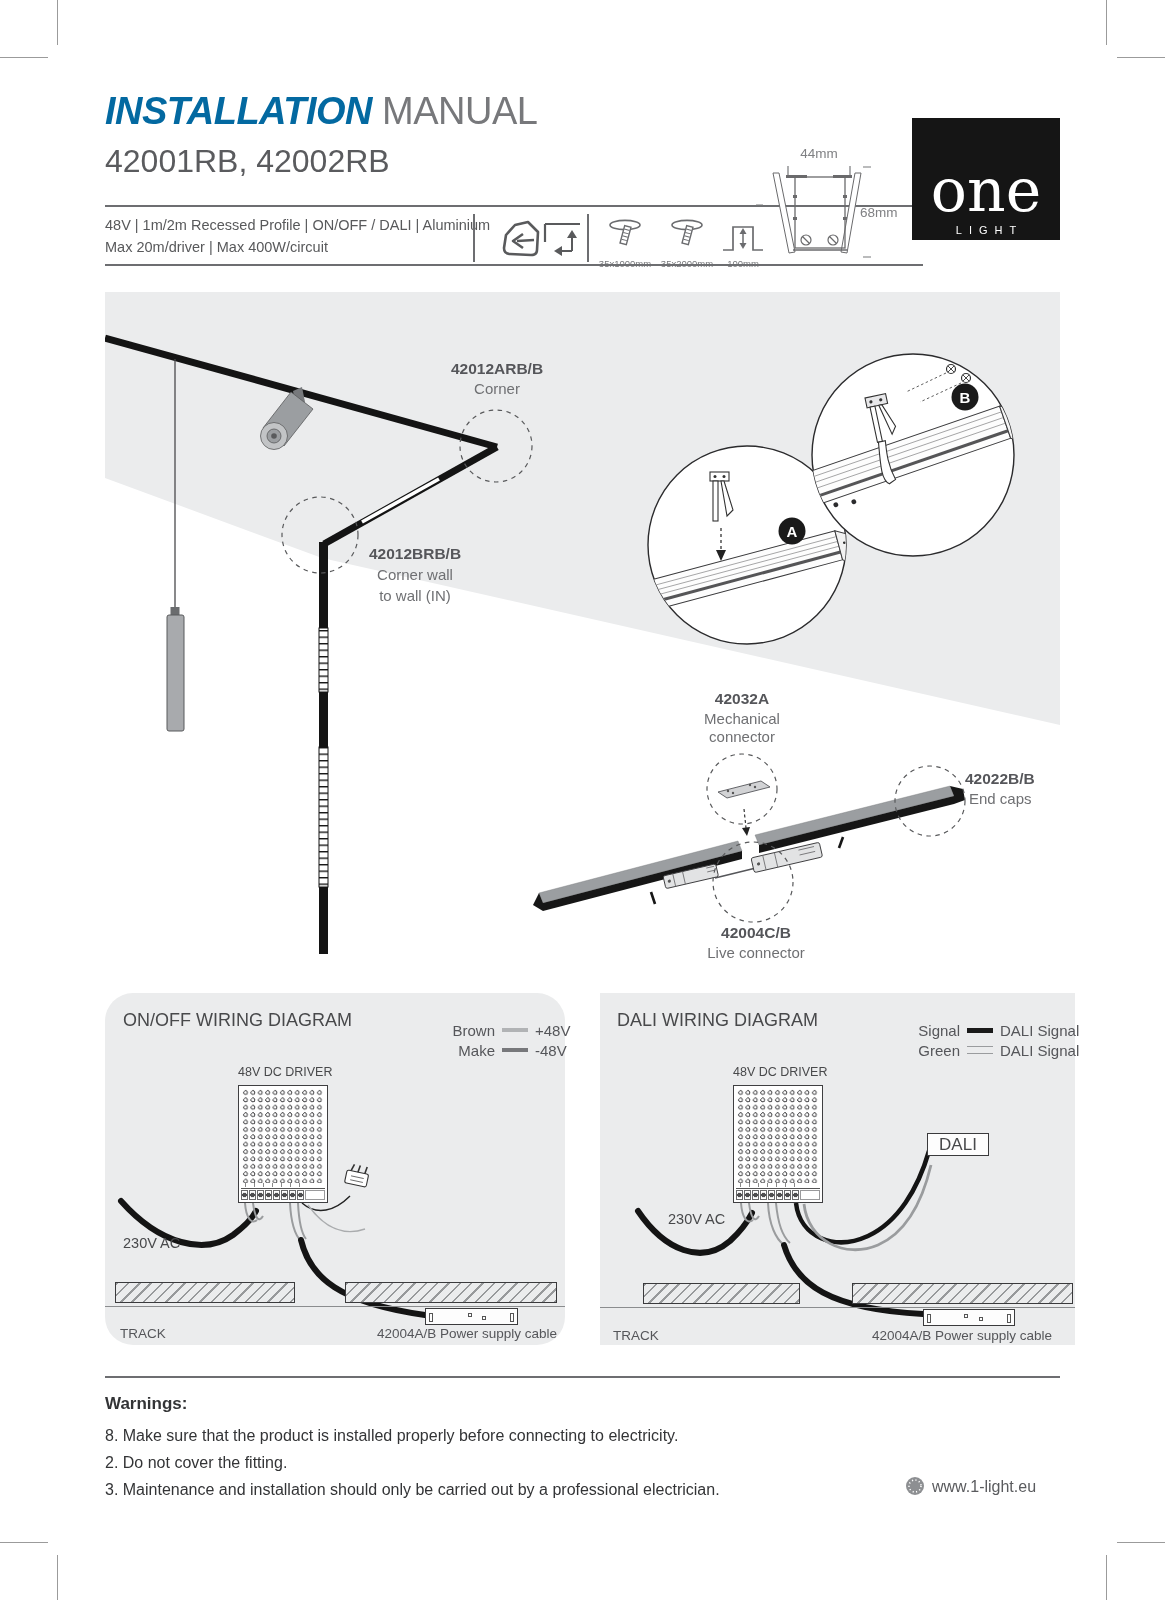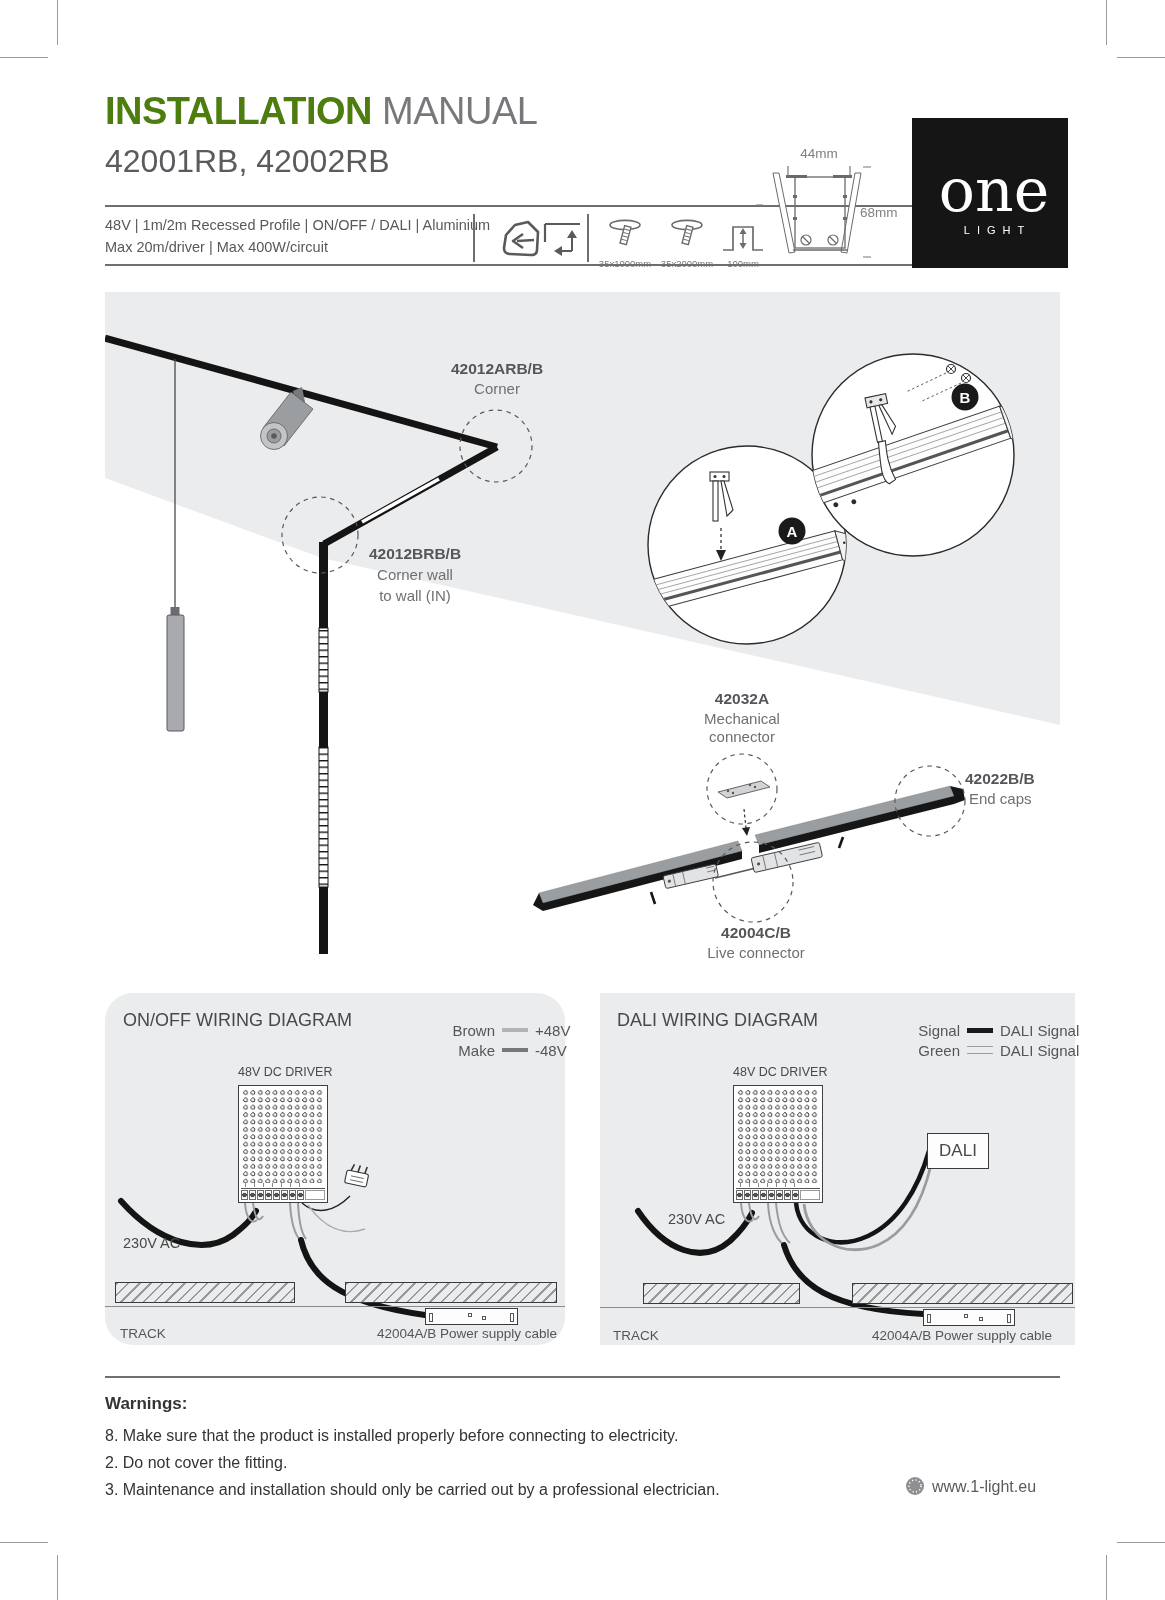--- a/index.html
+++ b/index.html
@@ -2,21 +2,21 @@
 <html><head>
 <meta charset="utf-8">
 <style>
   html,body{margin:0;padding:0;background:#fff;}
   #page{position:relative;width:1165px;height:1600px;background:#ffffff;
         font-family:"Liberation Sans",sans-serif;color:#58595b;overflow:hidden;}
   .abs{position:absolute;}
   .cropmark{position:absolute;background:#9b9b9b;}
   
   .title{font-size:38px;letter-spacing:-0.5px;white-space:nowrap;}
-  .title .b{font-weight:bold;color:#4d7c0f;}
+  .title .b{font-weight:bold;color:#0369a1;font-style:italic;}
   .title .l{font-weight:normal;color:#77787b;}
   .codes{font-size:32px;color:#5a5b5e;white-space:nowrap;}
   .rule{position:absolute;background:#6d6e71;height:2px;}
   .spec{font-size:14.5px;line-height:22px;color:#58595b;white-space:nowrap;}
   .vdiv{position:absolute;width:2px;background:#6d6e71;}
   .iconlbl{position:absolute;font-size:9.5px;color:#77787b;text-align:center;white-space:nowrap;}
   .logo{position:absolute;background:#151515;color:#fff;text-align:center;}
   .logo .one{font-family:"DejaVu Serif","Liberation Serif",serif;font-size:60px;line-height:60px;margin-top:42px;}
   .logo .light{font-size:11px;letter-spacing:7px;margin-top:4px;margin-left:7px;}
   
@@ -145,21 +145,21 @@
       <rect x="87" y="55" width="4" height="3" fill="#6a6a6c"></rect>
     <rect x="37" y="77" width="4" height="3" fill="#6a6a6c"></rect>
       <rect x="87" y="77" width="4" height="3" fill="#6a6a6c"></rect>
     <circle cx="50" cy="100" r="5" fill="none" stroke="#6a6a6c" stroke-width="1.2"></circle>
     <path d="M46.5,96.5 L53.5,103.5" stroke="#6a6a6c" stroke-width="1.2"></path>
     <circle cx="77" cy="100" r="5" fill="none" stroke="#6a6a6c" stroke-width="1.2"></circle>
     <path d="M73.5,96.5 L80.5,103.5" stroke="#6a6a6c" stroke-width="1.2"></path>
     <path d="M37,110 H91" stroke="#6a6a6c" stroke-width="1.3"></path>
   </svg>
 
-  <div class="logo" style="left:912px;top:118px;width:148px;height:150px;padding-left:8px;">
+  <div class="logo" style="left:912px;top:118px;width:148px;height:122px;">
     <div class="one">one</div>
     <div class="light">LIGHT</div>
   </div>
 
   <svg class="abs" style="left:105px;top:292px;" width="955" height="673" viewBox="0 0 955 673">
     <defs>
       <pattern id="rungs" width="9" height="6.5" patternUnits="userSpaceOnUse">
         <rect width="9" height="6.5" fill="#ffffff"></rect>
         <path d="M0,0.7 H9" stroke="#141414" stroke-width="1.4"></path>
       </pattern>
@@ -414,21 +414,21 @@
           <span class="term"></span>
           <span class="term"></span>
         <span class="term"></span>
           <span class="term"></span>
           <span class="term"></span>
           <span class="term"></span>
         <span class="term-wide"></span>
       </div>
     </div>
 
-    <div class="dalibox" style="left:327px;top:140px;width:62px;height:36px;justify-content:center;">
+    <div class="dalibox" style="left:327px;top:140px;width:62px;height:23px;justify-content:center;">
       <span>DALI</span>
     </div>
 
     <div class="mains-lbl" style="left:68px;top:218px;">230V AC</div>
 
     <div class="hatch" style="left:43px;top:290px;width:157px;"></div>
     <div class="hatch" style="left:252px;top:290px;width:221px;"></div>
     <div class="trackline" style="left:0;top:314px;width:475px;"></div>
     <div class="psbox" style="left:323px;top:316px;width:92px;height:17px;">
       <div class="bkt" style="left:3px;"></div>

